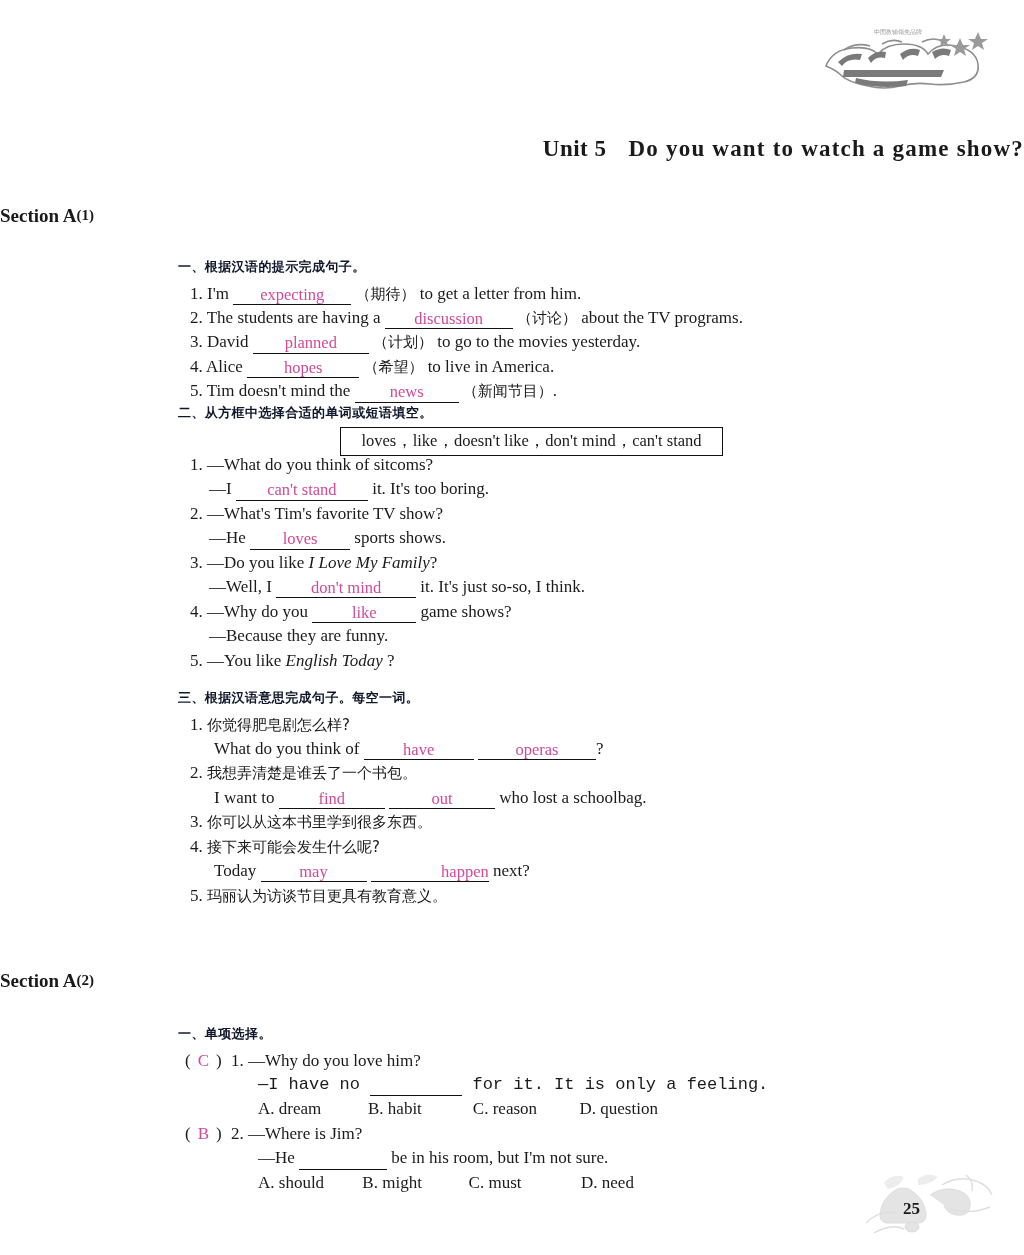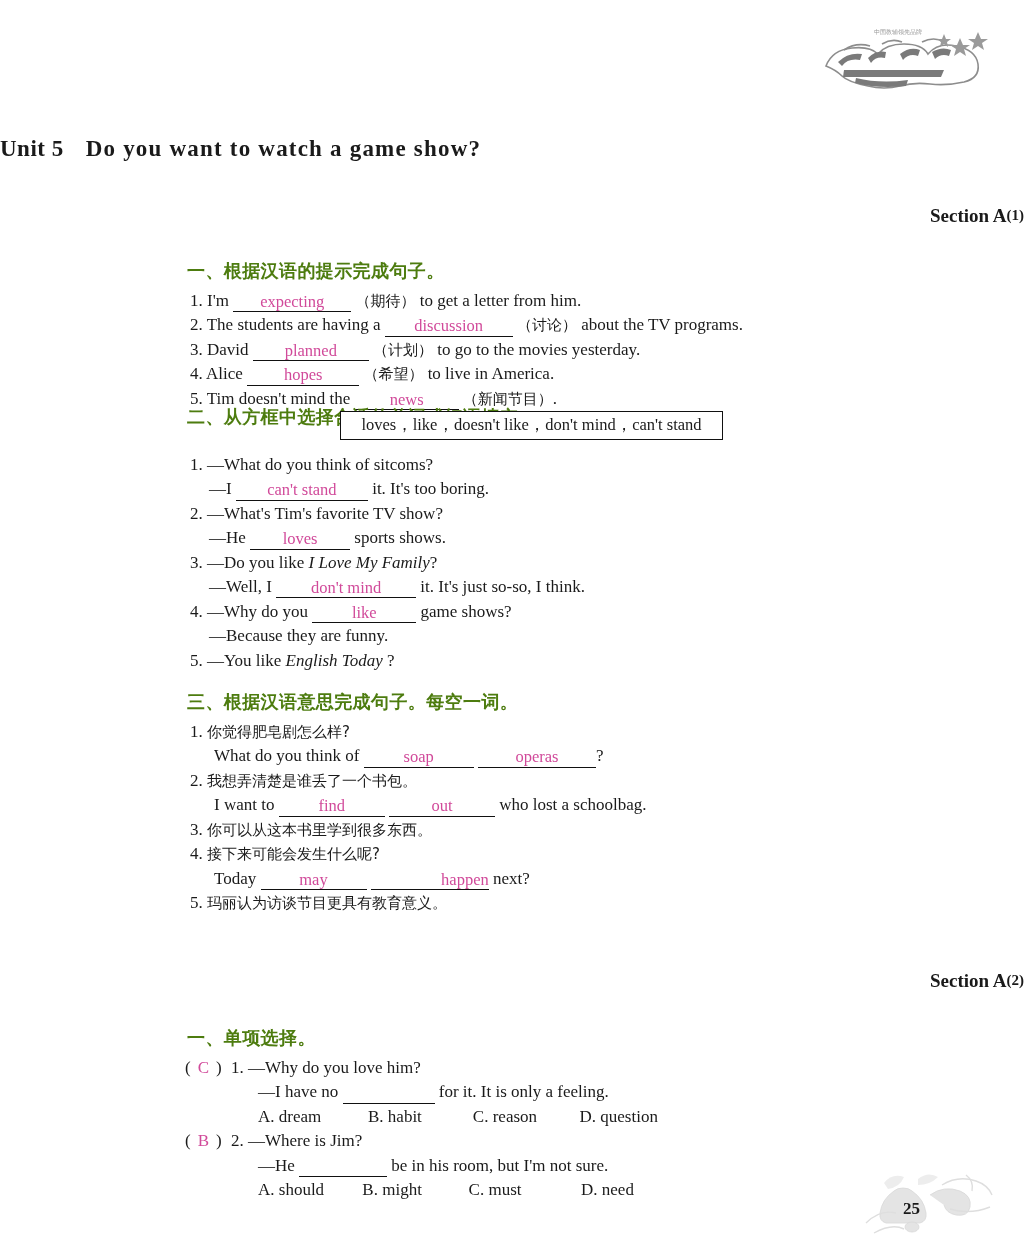--- a/index.html
+++ b/index.html
@@ -25,33 +25,33 @@
 
   
   .page {
     position: absolute;
     left: 0; top: 0;
     width: 1024px; height: 1255px;
     padding: 0;
   }
 
   .unit-title {
-    text-align: left;
+    text-align: right;
     font-weight: bold;
     font-size: 23px;
     letter-spacing: 0.5px;
     margin: 0;
     position: absolute;
     top: 136px; left: 0; right: 0;
   }
   .unit-title .unit-no { margin-right: 22px; }
   .unit-title .unit-name { letter-spacing: 1.2px; }
 
   .section-head {
-    text-align: right;
+    text-align: left;
     font-weight: bold;
     font-size: 19px;
     position: absolute;
     left: 0; right: 0;
   }
   .section-head .sec-num {
     font-size: 15px;
     vertical-align: 2px;
   }
   #sectionA1 { top: 205px; }
@@ -59,24 +59,24 @@
 
   .body-col {
     position: absolute;
     left: 175px;
     width: 680px;
   }
 
   .ex-heading {
     font-family: "DejaVu Sans", "Liberation Sans", sans-serif;
     font-weight: bold;
-    font-size: 18px;
+    font-size: 13px;
     letter-spacing: 0.4px;
-    color: #4d7c0f;
-    margin: 0 0 5px 12px;
+    color: #0f172a;
+    margin: 0 0 5px 3px;
     line-height: 1.5;
   }
 
   .q {
     font-size: 17px;
     line-height: 1.44;
     white-space: nowrap;
     margin: 0;
     padding-left: 15px;
   }
@@ -212,21 +212,21 @@
       <span>Tim doesn't mind the</span>
       <span class="blank" style="width:104px;">news</span>
       <span class="cn">（新闻节目）</span><span>.</span>
     </p>
   </div>
 
   <div class="body-col" style="top:403px;">
     <div class="ex-heading">二、从方框中选择合适的单词或短语填空。</div>
   </div>
 
-  <div class="word-box" style="top:411px;">loves，like，doesn't like，don't mind，can't stand</div>
+  <div class="word-box" style="top:427px;">loves，like，doesn't like，don't mind，can't stand</div>
 
   <div class="body-col" style="top:453px;">
     <p class="q">
       <span class="num">1.</span>
       <span>—What do you think of sitcoms?</span>
     </p>
     <p class="q indent2">
       <span>—I</span>
       <span class="blank" style="width:132px;">can't stand</span>
       <span>it. It's too boring.</span>
@@ -273,21 +273,21 @@
 
   <div class="body-col" style="top:688px;">
     <div class="ex-heading">三、根据汉语意思完成句子。每空一词。</div>
 
     <p class="q">
       <span class="num">1.</span>
       <span class="cn">你觉得肥皂剧怎么样?</span>
     </p>
     <p class="q indent">
       <span>What do you think of</span>
-      <span class="blank" style="width:110px;">soap</span>
+      <span class="blank" style="width:110px;">have</span>
       <span class="blank" style="width:118px;">operas</span><span>?</span>
     </p>
 
     <p class="q">
       <span class="num">2.</span>
       <span class="cn">我想弄清楚是谁丢了一个书包。</span>
     </p>
     <p class="q indent">
       <span>I want to</span>
       <span class="blank" style="width:106px;">find</span>
@@ -321,21 +321,21 @@
     <span>Section A</span><span class="sec-num">(2)</span>
   </div>
 
   <div class="body-col" style="top:1024px;">
     <div class="ex-heading">一、单项选择。</div>
 
     <p class="q" style="padding-left:10px;">
       <span class="mc-bracket">(<span class="letter">C</span>)</span><span class="num">1.</span>
       <span>—Why do you love him?</span>
     </p>
-    <p class="q" style="padding-left:83px;">
+    <p class="q" style="padding-left:83px;font-family:Liberation Mono, monospace;">
       <span>—I have no</span>
       <span class="blank empty" style="width:92px;">&nbsp;</span>
       <span>for it. It is only a feeling.</span>
     </p>
     <p class="q opts" style="padding-left:83px;">A. dream           B. habit            C. reason          D. question</p>
 
     <p class="q" style="padding-left:10px;">
       <span class="mc-bracket">(<span class="letter">B</span>)</span><span class="num">2.</span>
       <span>—Where is Jim?</span>
     </p>

